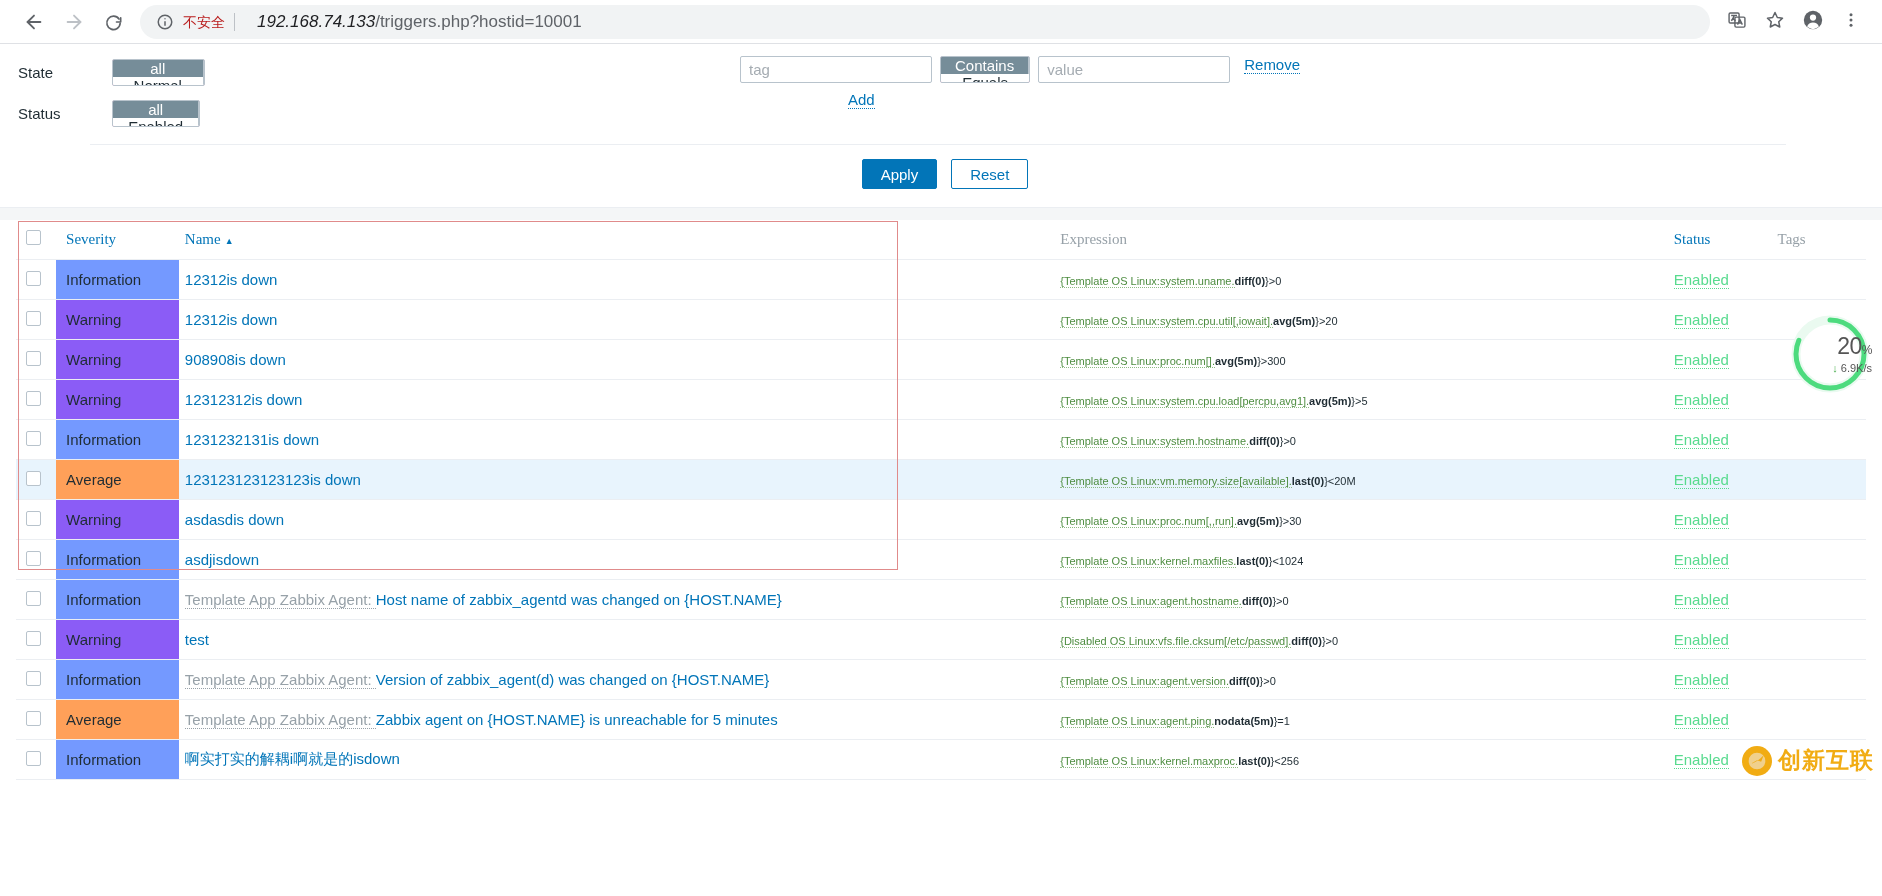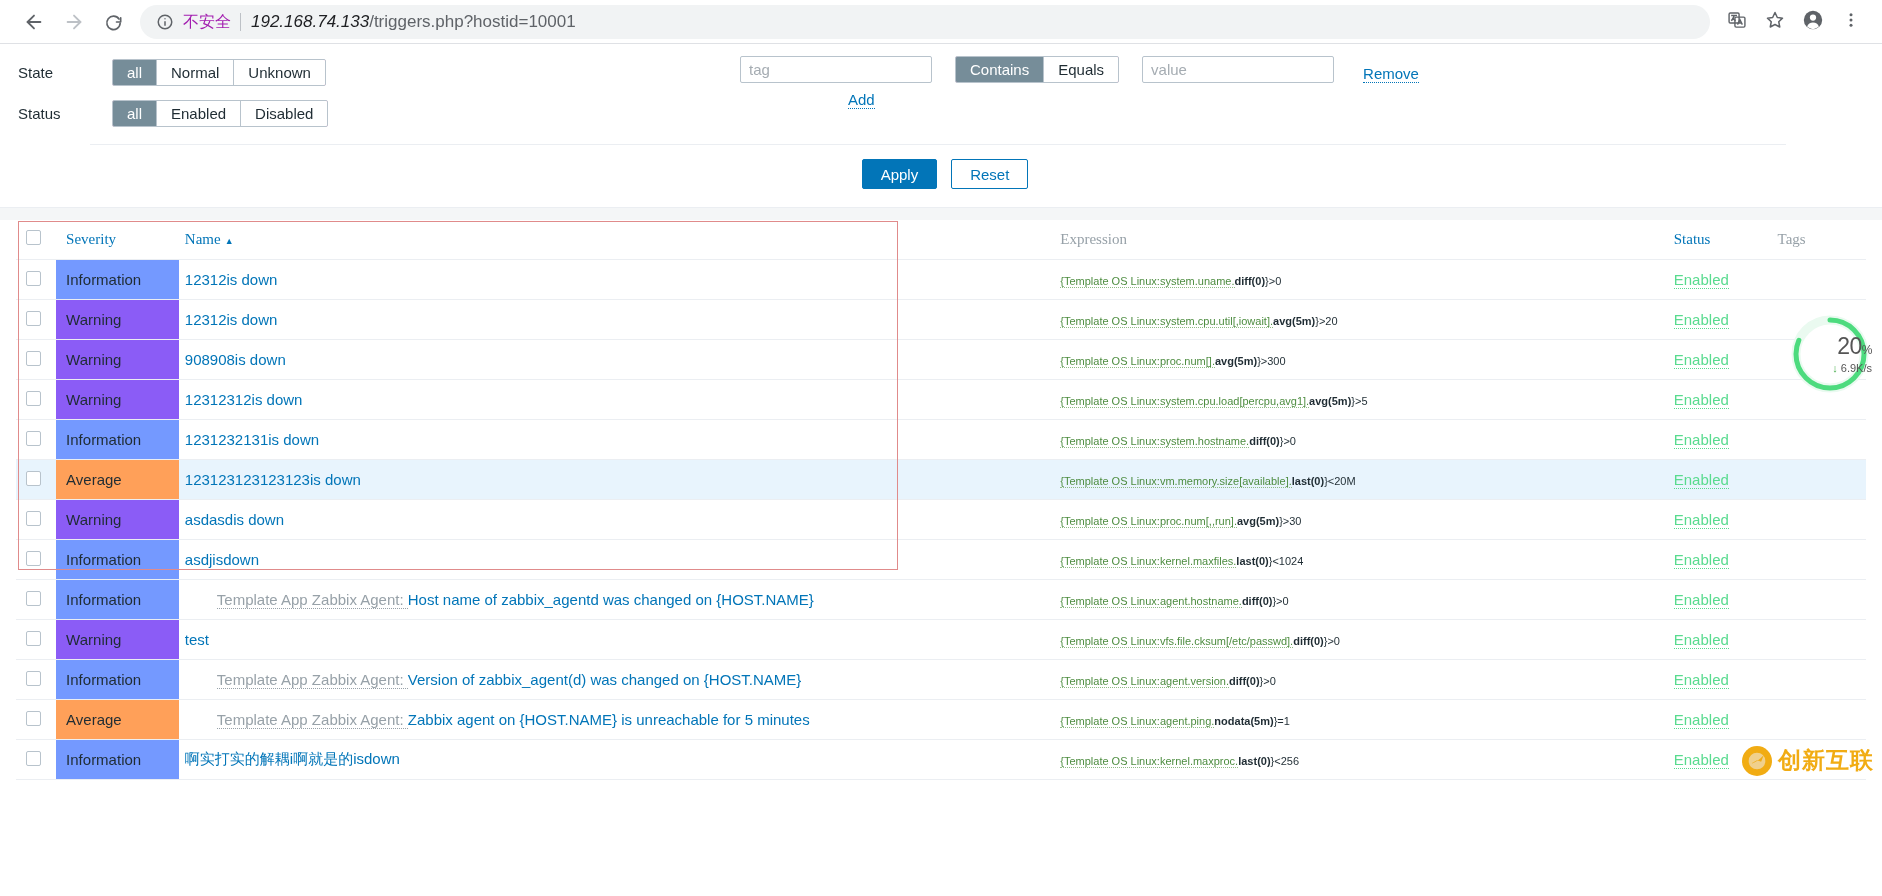--- a/index.html
+++ b/index.html
@@ -35,22 +35,22 @@
     background: #f1f3f4;
     border-radius: 17px;
     display: flex;
     align-items: center;
     padding: 0 16px;
     margin: 0 10px 0 6px;
     min-width: 0;
   }
   .info-icon { color: #5f6368; margin-right: 9px; display: flex; flex: 0 0 auto; }
   .insecure-label {
-    font-size: 16px; color: #a21caf;
-    padding-right: 9px; margin-right: 10px;
+    font-size: 14px; color: #b91c1c;
+    padding-right: 9px; margin-right: 22px;
     border-right: 1px solid #bdc1c6;
     white-space: nowrap;
     line-height: 18px;
   }
   .url-text {
     font-size: 17px;
     color: #202124;
     white-space: nowrap;
     overflow: hidden;
     text-overflow: ellipsis;
@@ -92,37 +92,38 @@
     font-size: 15px;
     color: #1f2c33;
   }
   .radio-seg {
     display: inline-flex;
     border: 1px solid #b8c3cc;
     border-radius: 2px;
     overflow: hidden;
     height: 27px;
     background: #f9a8d4;
+    flex-direction: column;
   }
   .radio-seg > span {
     display: flex; align-items: center; justify-content: center;
     padding: 0 14px;
     font-size: 15px;
     color: #1f2c33;
     border-right: 1px solid #b8c3cc;
     background: #fff;
     white-space: nowrap;
   }
   .radio-seg > span:last-child { border-right: none; }
   .radio-seg > span.sel {
     background: #768d99;
     color: #ffffff;
   }
 
-  .tag-row { display: flex; align-items: flex-end; gap: 15px; }
+  .tag-row { display: flex; align-items: flex-start; gap: 0; }
   .txt-input {
     height: 27px;
     border: 1px solid #b8c3cc;
     border-radius: 2px;
     background: #fff;
     font-size: 15px;
     color: #1f2c33;
     padding: 0 8px;
     font-family: "Liberation Sans", sans-serif;
     outline: none;
@@ -230,21 +231,20 @@
   }
   .sev-information { background: #7499ff; }
   .sev-warning     { background: #8b5cf6; }
   .sev-average     { background: #ffa059; }
 
   .name-link { color: #0275b8; text-decoration: none; cursor: pointer; }
   .name-prefix {
     color: #97a1a8;
     border-bottom: 1px dotted #97a1a8;
     cursor: pointer;
-    margin-left: 32px;
   }
   .sort-arrow { font-size: 9px; margin-left: 4px; color: #0275b8; vertical-align: middle; }
 
   .expr { color: #1f2c33; white-space: nowrap; font-size: 11px; }
   .expr-link {
     color: #4c8c3f;
     border-bottom: 1px dotted #8fba85;
     cursor: pointer;
   }
   .expr-fn { font-weight: bold; color: #1f2c33; }
@@ -548,21 +548,21 @@
             <td class="col-expr"><span class="expr"><span class="expr-link">{Template OS Linux:agent.hostname.</span><span class="expr-fn">diff(0)</span><span>}&gt;0</span></span></td>
             <td class="col-status"><span class="status-enabled">Enabled</span></td>
             <td class="col-tags"></td>
           </tr>
           <tr>
             <td class="col-check"><span class="cbx"></span></td>
             <td class="col-sev">
               <div class="sev-cell sev-warning">Warning</div>
             </td>
             <td class="col-name"><a class="name-link">test</a></td>
-            <td class="col-expr"><span class="expr"><span class="expr-link">{Template OS Linux:vfs.file.cksum[/etc/passwd].</span><span class="expr-fn">diff(0)</span><span>}&gt;0</span></span></td>
+            <td class="col-expr"><span class="expr"><span class="expr-link">{Disabled OS Linux:vfs.file.cksum[/etc/passwd].</span><span class="expr-fn">diff(0)</span><span>}&gt;0</span></span></td>
             <td class="col-status"><span class="status-enabled">Enabled</span></td>
             <td class="col-tags"></td>
           </tr>
           <tr>
             <td class="col-check"><span class="cbx"></span></td>
             <td class="col-sev">
               <div class="sev-cell sev-information">Information</div>
             </td>
             <td class="col-name"><span class="name-prefix">Template App Zabbix Agent: </span> <a class="name-link">Version of zabbix_agent(d) was changed on {HOST.NAME}</a></td>
             <td class="col-expr"><span class="expr"><span class="expr-link">{Template OS Linux:agent.version.</span><span class="expr-fn">diff(0)</span><span>}&gt;0</span></span></td>

